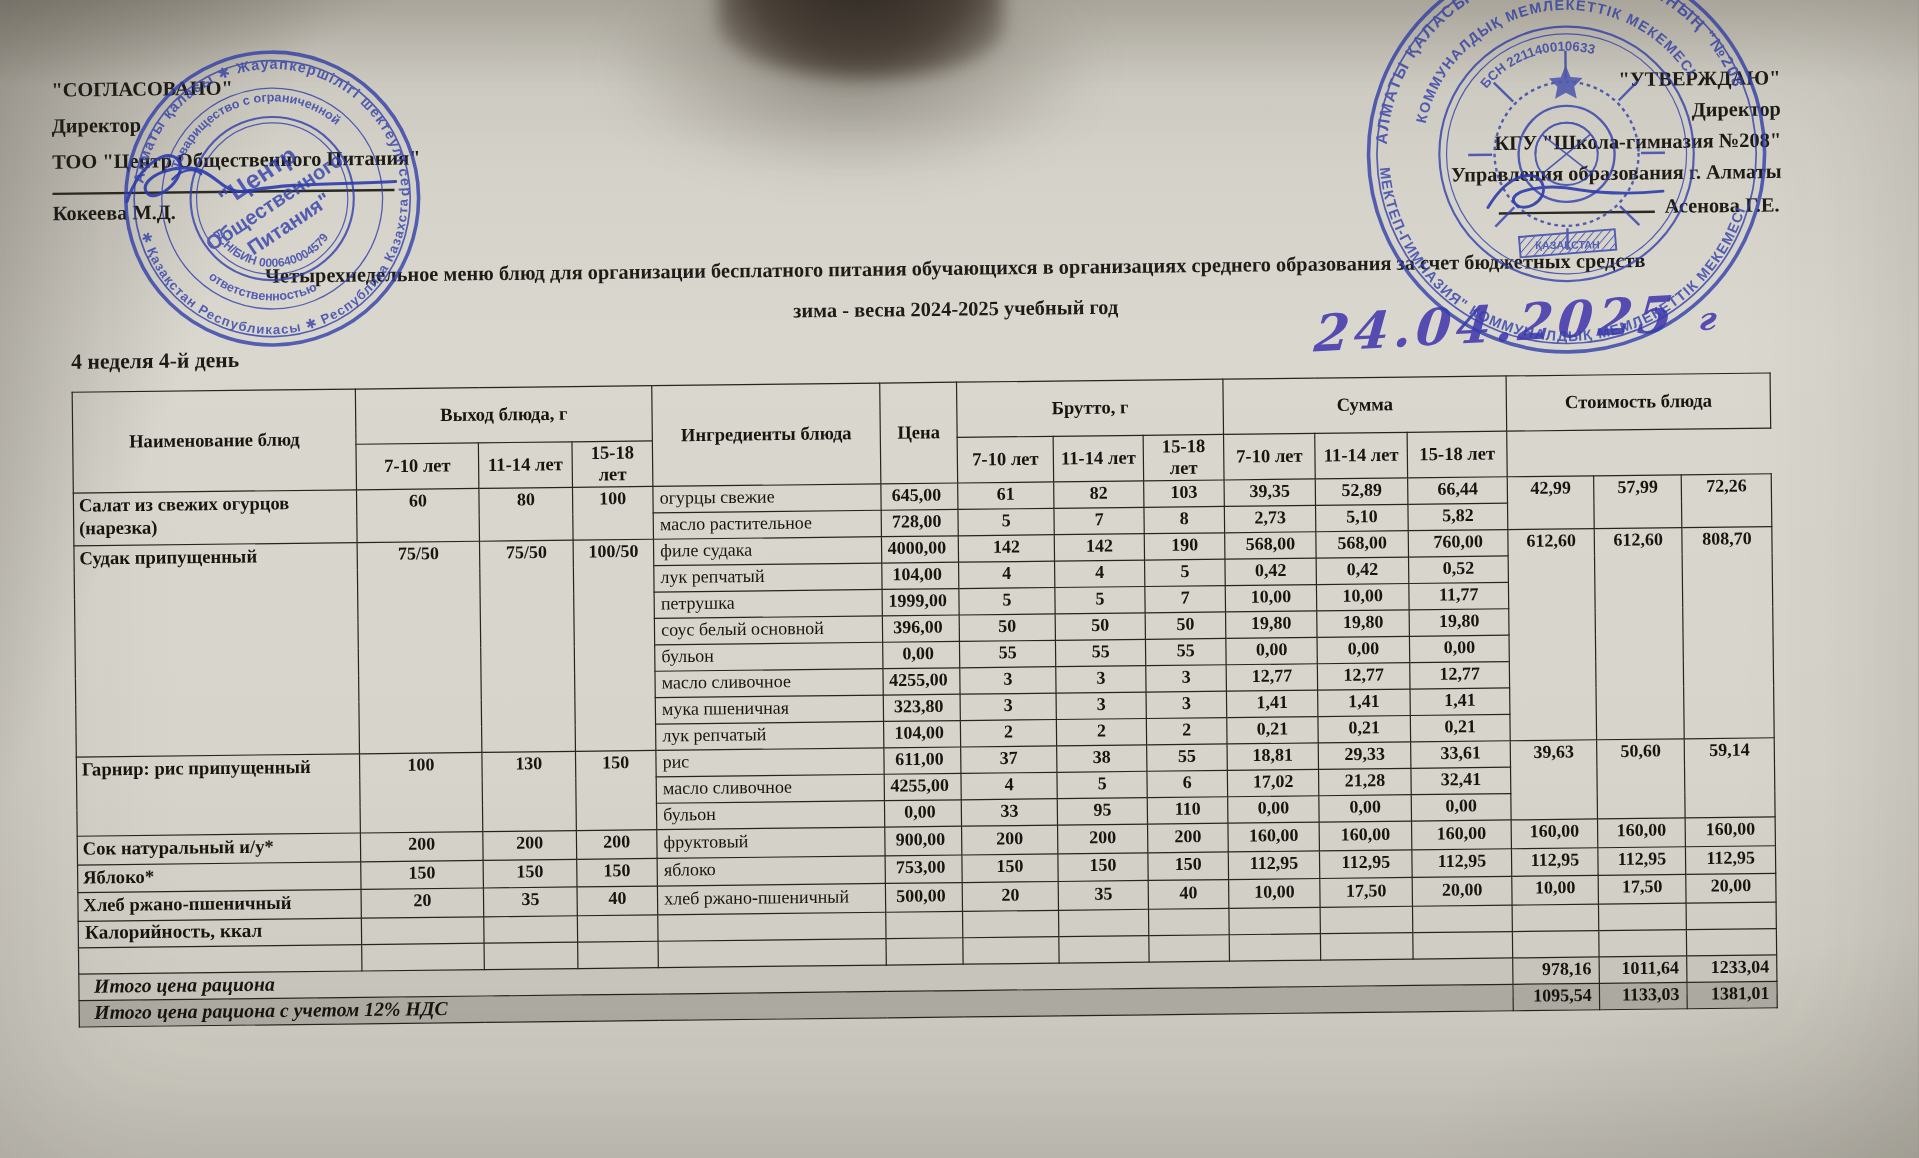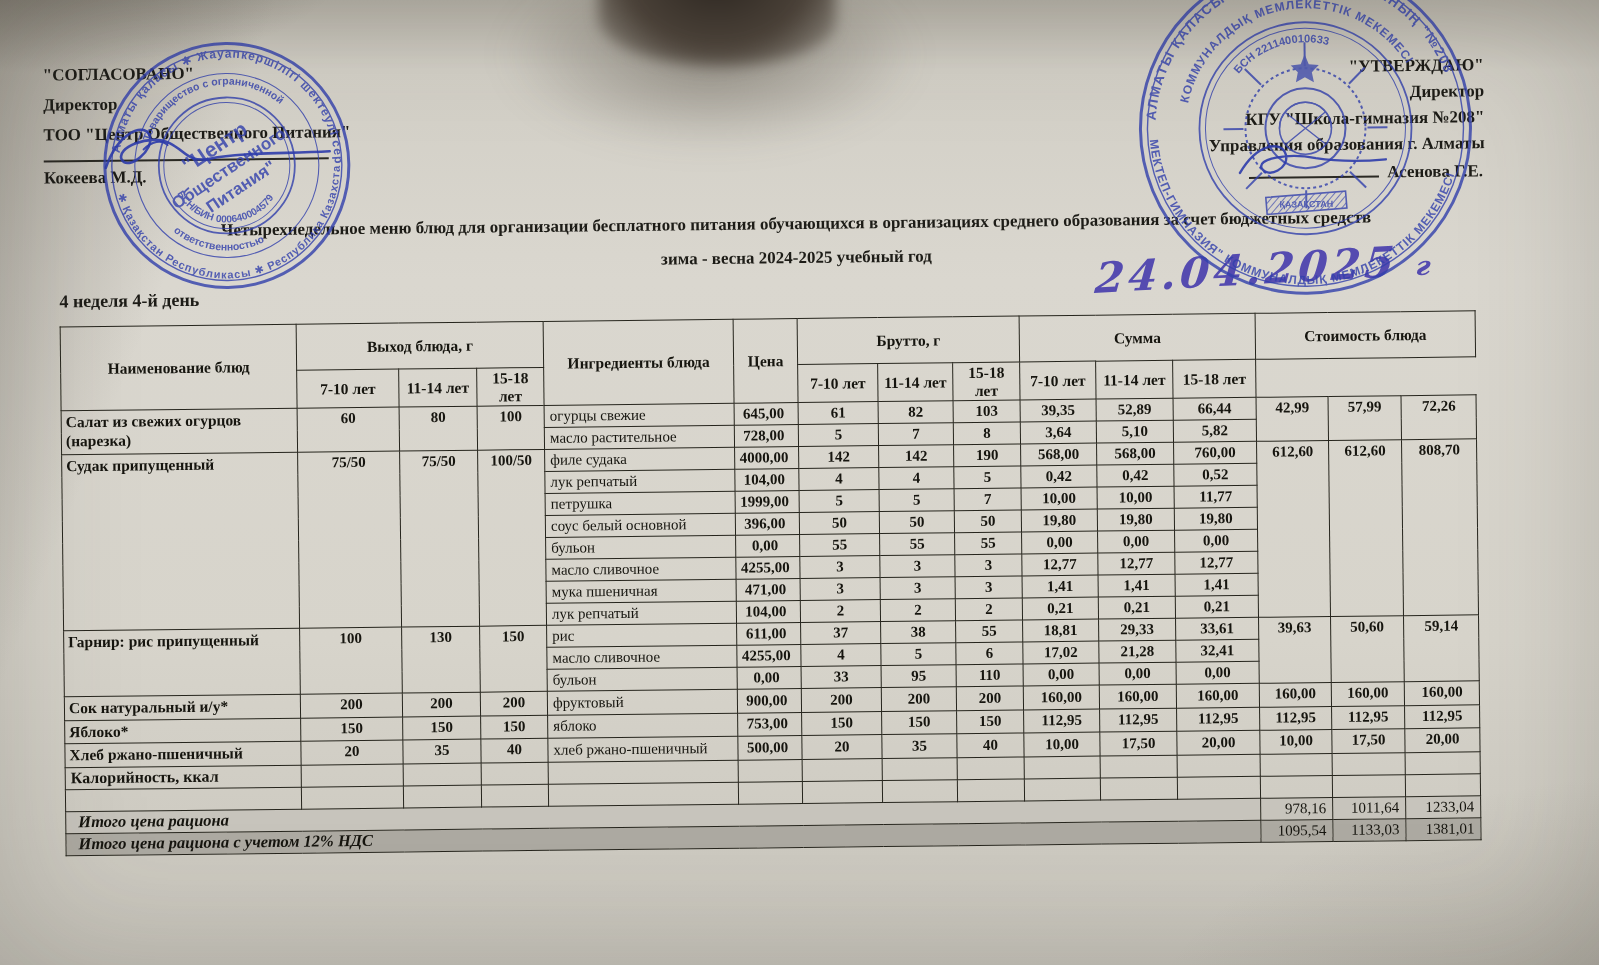--- a/index.html
+++ b/index.html
@@ -45,21 +45,21 @@
   td.name{font-weight:bold;font-size:15.5px;vertical-align:top;padding:2px 4px;white-space:normal;line-height:1.2;}
   td.ing{text-align:left;padding-left:5px;}
   td.num{text-align:center;font-weight:bold;}
   td.rt{text-align:center;padding-right:8px;}
   td.top{vertical-align:top;padding-top:2px;}
   tr.cal-row{height:30px;} td.cal{font-weight:bold;font-size:16px;padding-left:5px;}
   tr.empty-row{height:24px;}
   tr.total-light{height:22px;background:#c7c4bc;}
   tr.total-dark{height:24px;background:#adaaa2;}
   td.total-label{font-weight:bold;font-style:italic;font-size:16.5px;padding-left:12px;text-align:left;}
-  td.total-val{text-align:right;padding-right:6px;font-weight:normal;}
+  td.total-val{text-align:right;padding-right:6px;font-weight:bold;}
 
   
   .stamp{position:absolute;opacity:.8;}
   .stamp text{fill:#3240ac;font-family:"Liberation Sans","DejaVu Sans",sans-serif;}
   .stamp .ln{stroke:#3240ac;fill:none;}
   .sig-svg{position:absolute;}
   .sig-svg path{stroke:#2e3cab;fill:none;stroke-linecap:round;opacity:.9;}
 
   .finger{position:absolute;left:598px;top:-26px;width:238px;height:92px;border-radius:0 0 48% 52%;
     background:radial-gradient(ellipse at 50% 10%, #2f2a24 0%, #46exactly 0) ;
@@ -234,21 +234,21 @@
             <td rowspan="2" class="num top">42,99</td>
             <td rowspan="2" class="num top">57,99</td>
             <td rowspan="2" class="num top">72,26</td>
           </tr>
           <tr>
             <td class="ing">масло растительное</td>
             <td class="num rt">728,00</td>
             <td class="num">5</td>
             <td class="num">7</td>
             <td class="num">8</td>
-            <td class="num">3,64</td>
+            <td class="num">2,73</td>
             <td class="num">5,10</td>
             <td class="num">5,82</td>
           </tr>
           <tr>
             <td rowspan="8" class="name">Судак припущенный</td>
             <td rowspan="8" class="num top">75/50</td>
             <td rowspan="8" class="num top">75/50</td>
             <td rowspan="8" class="num top">100/50</td>
             <td class="ing">филе судака</td>
             <td class="num rt">4000,00</td>
@@ -307,21 +307,21 @@
             <td class="num rt">4255,00</td>
             <td class="num">3</td>
             <td class="num">3</td>
             <td class="num">3</td>
             <td class="num">12,77</td>
             <td class="num">12,77</td>
             <td class="num">12,77</td>
           </tr>
           <tr>
             <td class="ing">мука пшеничная</td>
-            <td class="num rt">471,00</td>
+            <td class="num rt">323,80</td>
             <td class="num">3</td>
             <td class="num">3</td>
             <td class="num">3</td>
             <td class="num">1,41</td>
             <td class="num">1,41</td>
             <td class="num">1,41</td>
           </tr>
           <tr>
             <td class="ing">лук репчатый</td>
             <td class="num rt">104,00</td>

